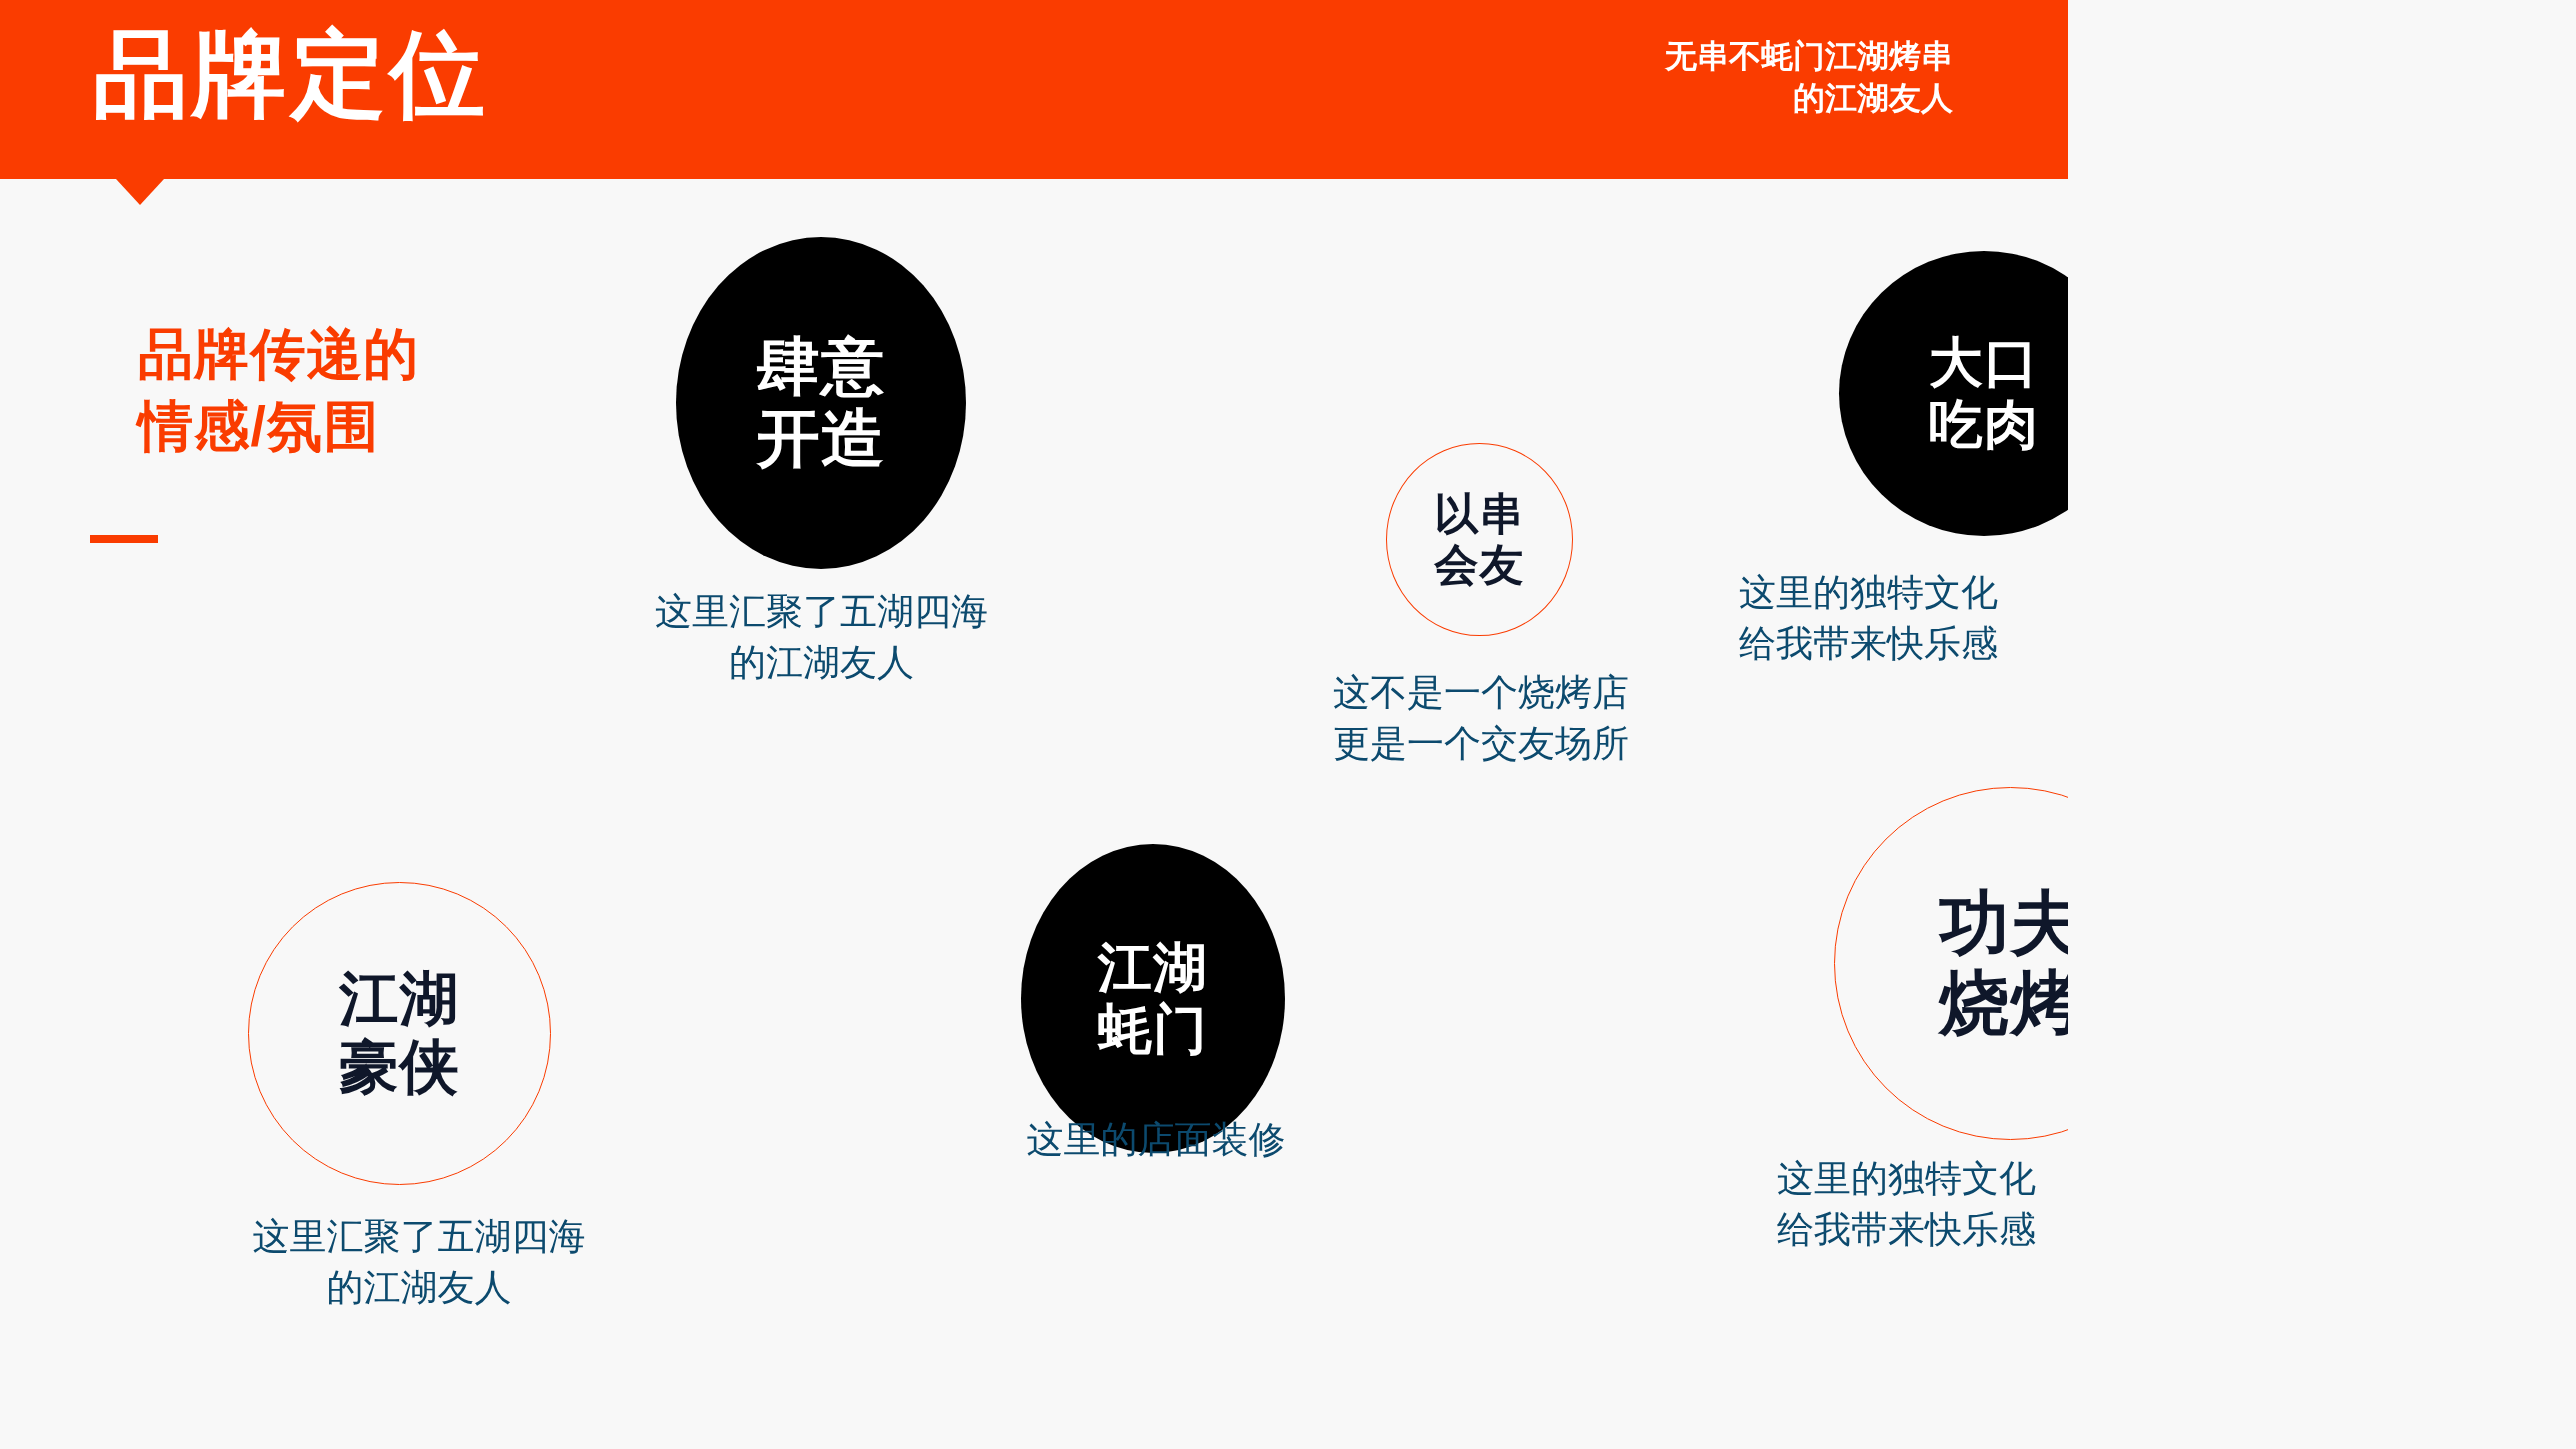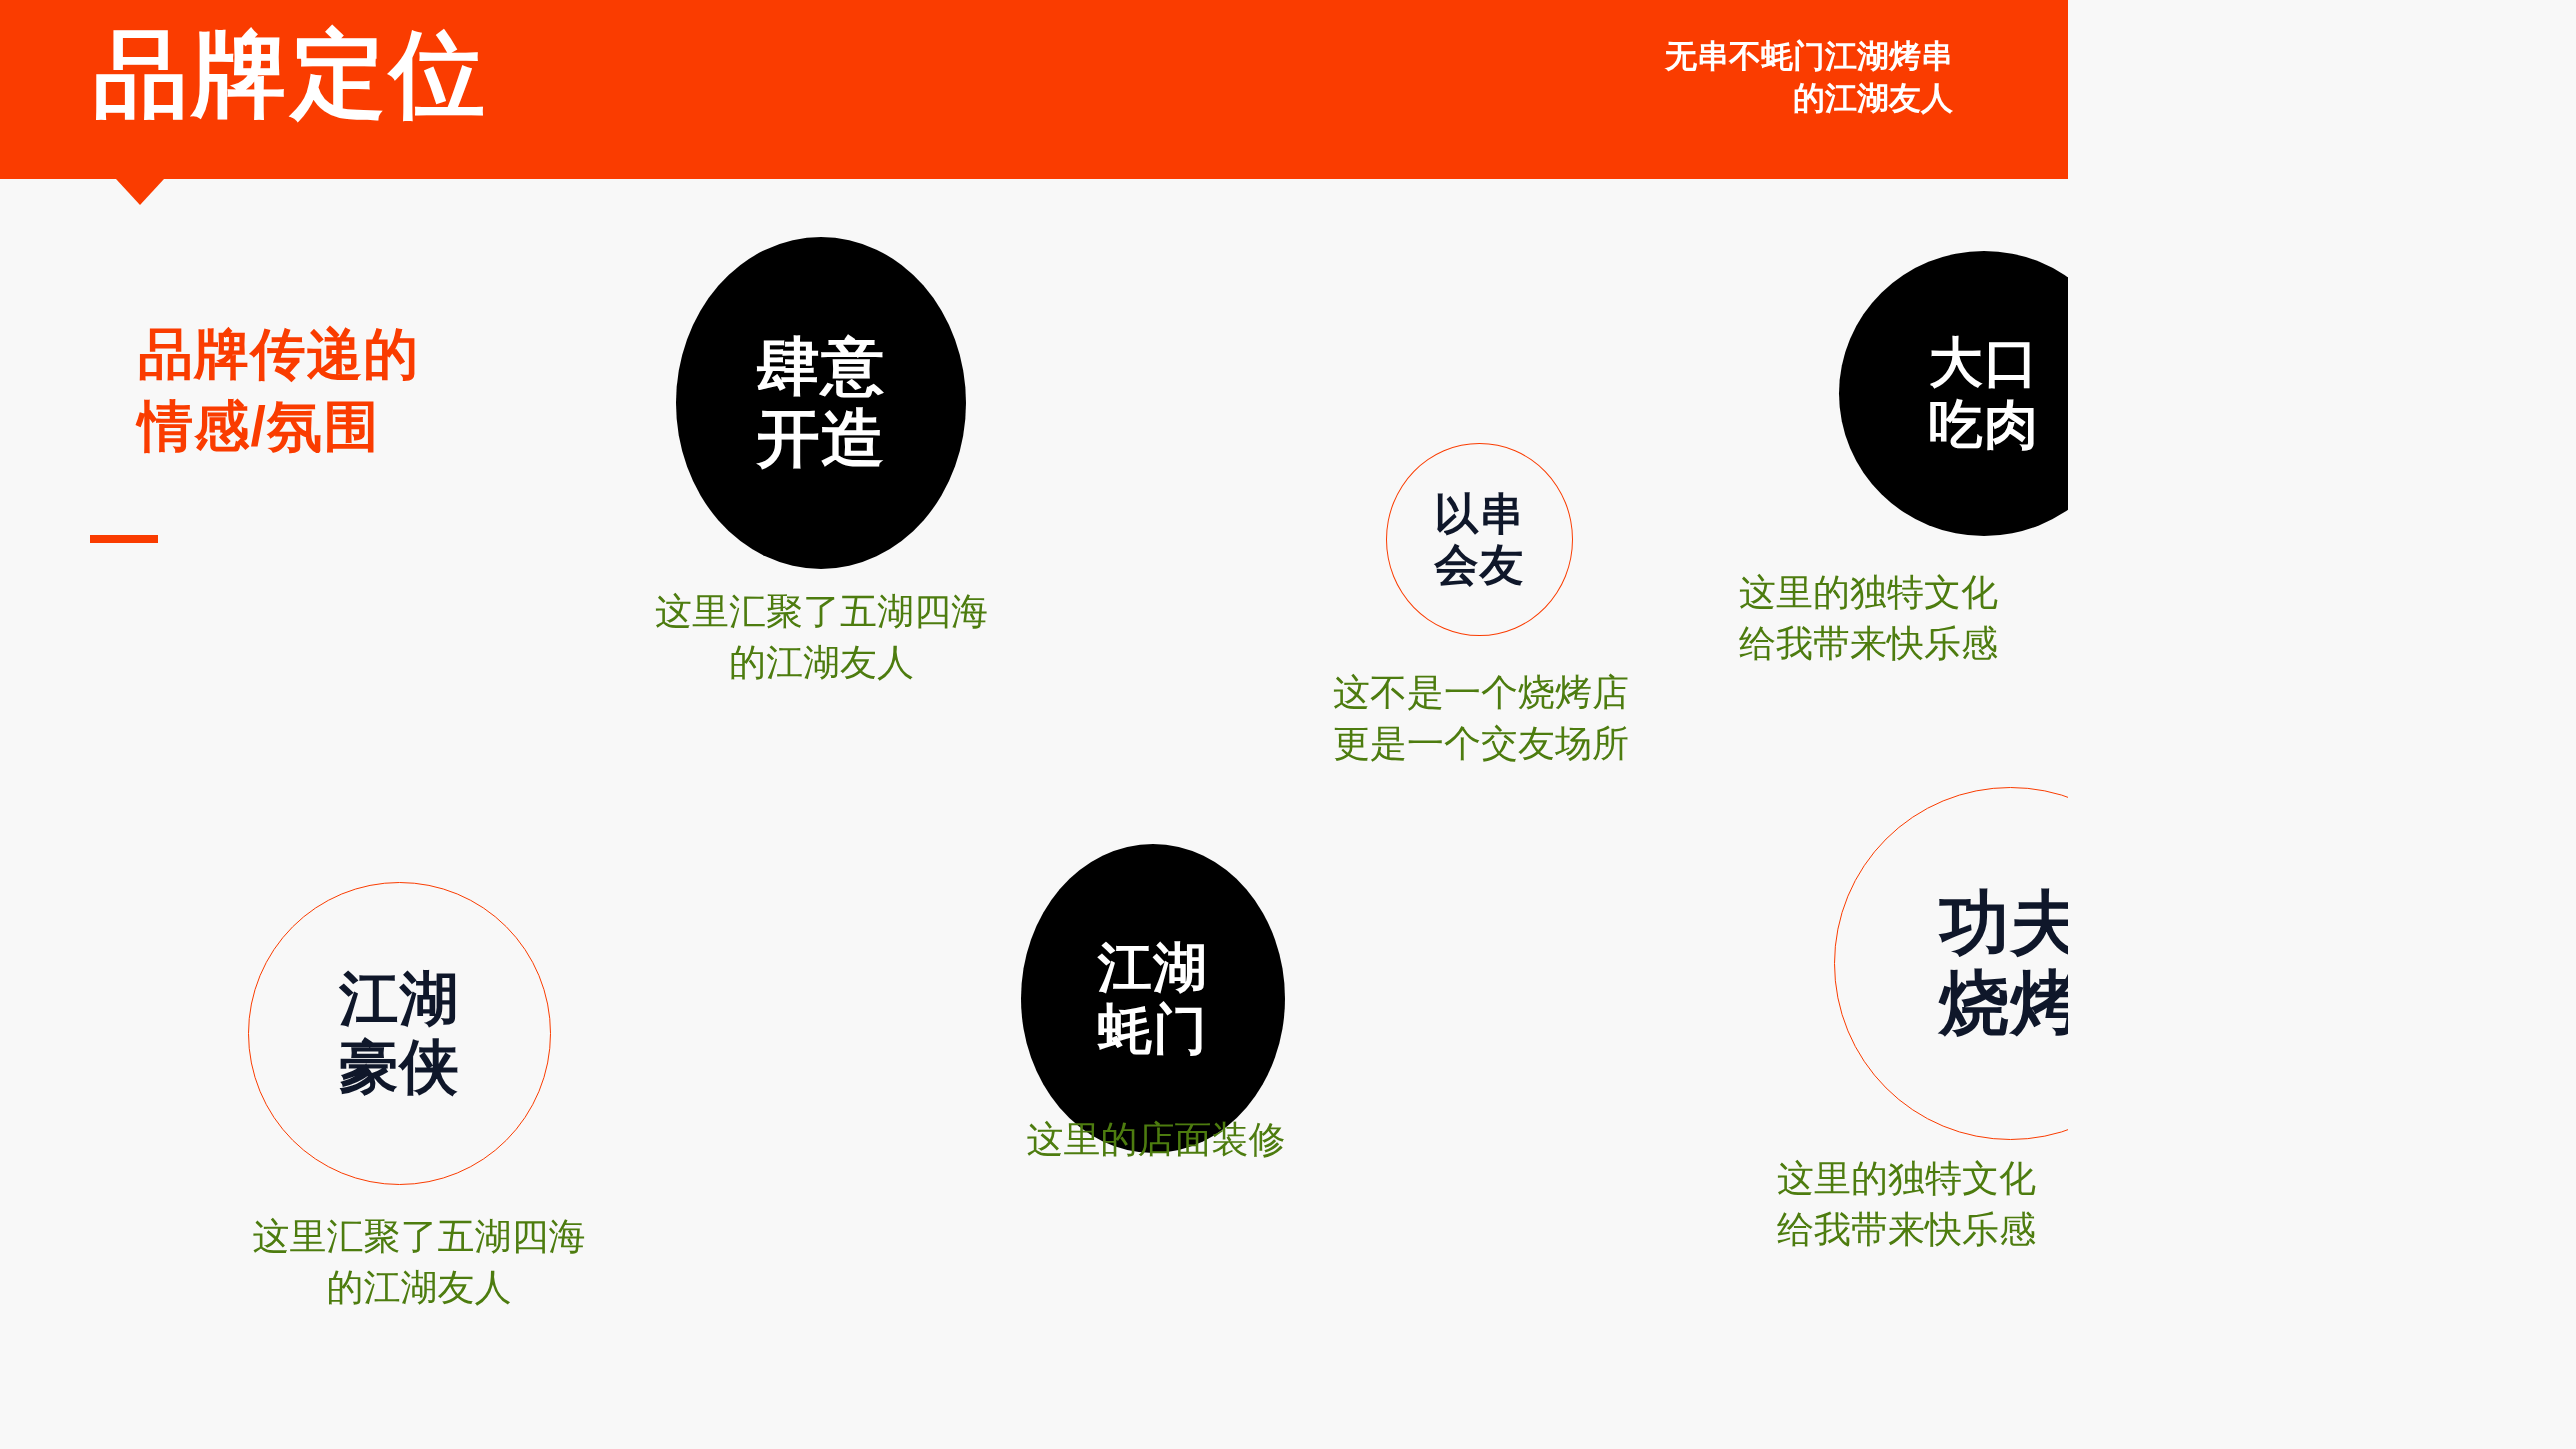--- a/index.html
+++ b/index.html
@@ -78,21 +78,21 @@
   .bubble.outline{background:transparent;border:1.9px solid #FA3C00;}
   .bubble.outline .bl{color:#0f172a;}
   .bl{
     font-weight:bold;
     line-height:1.14;
     letter-spacing:1.3px;
     white-space:nowrap;
   }
   .caption{
     position:absolute;
-    color:#4d7c0f;
+    color:#0c4a6e;
     font-size:37px;
     line-height:1.38;
     text-align:center;
     white-space:nowrap;
   }
   .caption .cl{display:block;}
 
   
   #n1 .bubble{left:676px;top:237px;width:290px;height:332px;}
   #n1 .bl{font-size:63px;}

